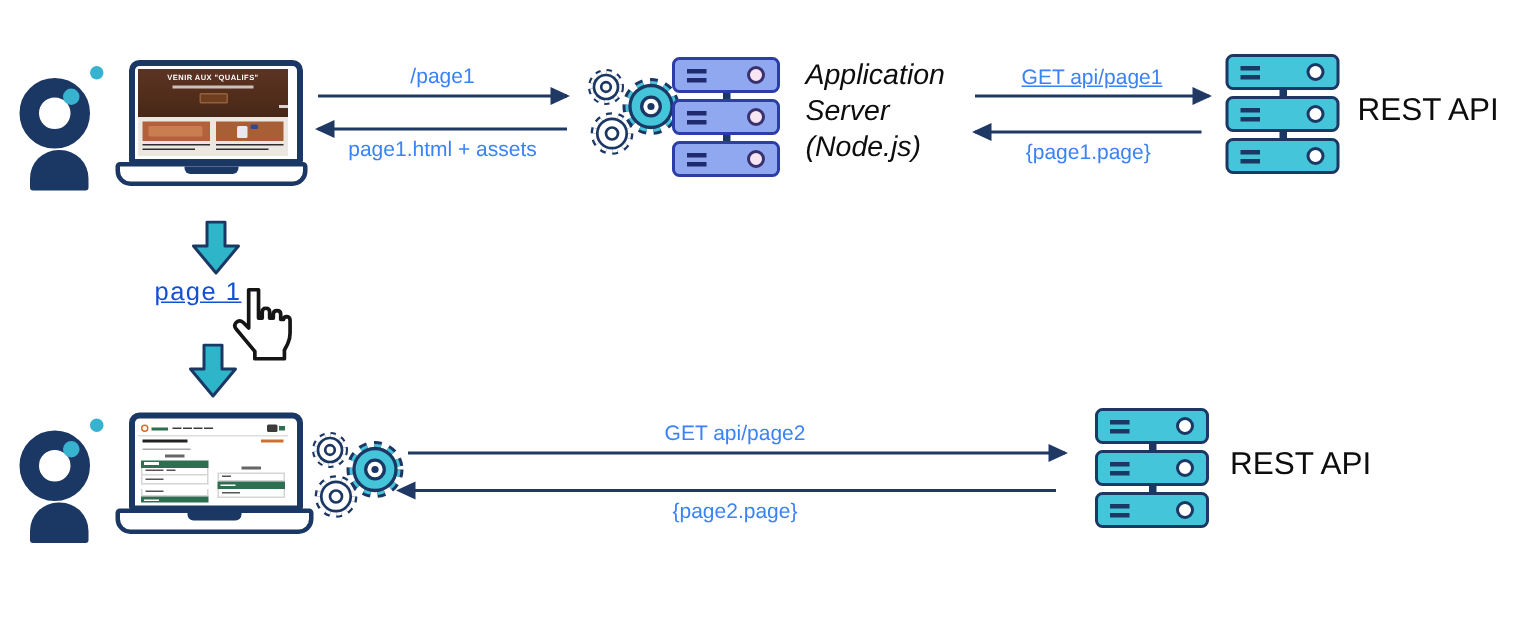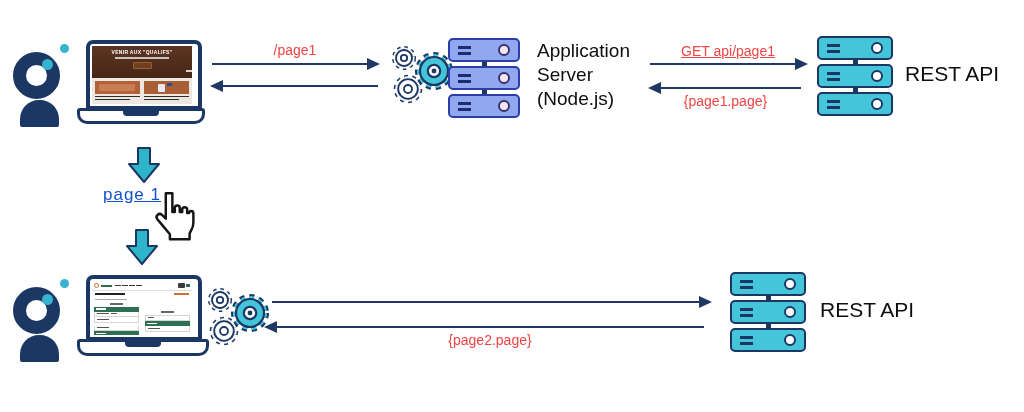--- a/index.html
+++ b/index.html
@@ -5,21 +5,21 @@
   html,body{margin:0;padding:0;background:#fff;}
   #stage{position:relative;width:1024px;height:412px;background:#fff;overflow:hidden;
          font-family:"Liberation Sans", sans-serif;}
 
   
   .harrow{position:absolute;height:2px;background:#1f3864;}
   .harrow.right::after{content:"";position:absolute;right:-2px;top:-5px;width:0;height:0;
      border-left:13px solid #1f3864;border-top:6px solid transparent;border-bottom:6px solid transparent;}
   .harrow.left::before{content:"";position:absolute;left:-2px;top:-5px;width:0;height:0;
      border-right:13px solid #1f3864;border-top:6px solid transparent;border-bottom:6px solid transparent;}
-  .alabel{position:absolute;font-size:14px;color:#ef4444;text-align:center;white-space:nowrap;}
+  .alabel{position:absolute;font-size:14px;color:#3b82f6;text-align:center;white-space:nowrap;}
 
   
   .server-name{position:absolute;font-size:19px;line-height:24px;color:#0d0d0d;white-space:pre-line;}
   .rest-label{position:absolute;font-size:21px;color:#0d0d0d;white-space:nowrap;}
 
   
   .person{position:absolute;width:66px;height:84px;}
   .person .ring{position:absolute;left:1px;top:8px;width:21px;height:21px;border:13px solid #1b3764;border-radius:50%;}
   .person .dot-in{position:absolute;left:30px;top:15px;width:11px;height:11px;background:#38b3cf;border-radius:50%;}
   .person .dot-out{position:absolute;left:48px;top:0;width:9px;height:9px;background:#38b3cf;border-radius:50%;}
@@ -129,20 +129,21 @@
       </div>
     </div>
   </div>
   <div class="laptop-base" style="left:77px;top:108px;width:122px;height:10px;">
     <div class="laptop-notch"></div>
   </div>
 
   <div class="alabel" style="left:212px;top:42px;width:166px;">/page1</div>
   <div class="harrow right" style="left:212px;top:63px;width:166px;"></div>
   <div class="harrow left" style="left:212px;top:85px;width:166px;"></div>
+  <div class="alabel" style="left:202px;top:91px;width:186px;">page1.html + assets</div>
 
   <svg class="gearsvg" style="left:390px;top:40px;" width="66" height="68" viewBox="0 0 66 68">
     <circle cx="14" cy="18" r="9.5" fill="none" stroke="#1b3764" stroke-width="5" stroke-dasharray="3 3.4"></circle>
     <circle cx="14" cy="18" r="9.5" fill="none" stroke="#fff" stroke-width="2.2" stroke-dasharray="3 3.4"></circle>
     <circle cx="14" cy="18" r="8" fill="#fff" stroke="#1b3764" stroke-width="1.8"></circle>
     <circle cx="14" cy="18" r="3.2" fill="#fff" stroke="#1b3764" stroke-width="1.8"></circle>
     <circle cx="18" cy="49" r="11.5" fill="none" stroke="#1b3764" stroke-width="5.5" stroke-dasharray="3.4 3.8"></circle>
     <circle cx="18" cy="49" r="11.5" fill="none" stroke="#fff" stroke-width="2.4" stroke-dasharray="3.4 3.8"></circle>
     <circle cx="18" cy="49" r="9.8" fill="#fff" stroke="#1b3764" stroke-width="1.8"></circle>
     <circle cx="18" cy="49" r="4" fill="#fff" stroke="#1b3764" stroke-width="1.8"></circle>
@@ -163,21 +164,21 @@
         <div class="eq"></div>
         <div class="sdot"></div>
       </div>
     <div class="server-link"></div>
     <div class="server-unit blue">
         <div class="eq"></div>
         <div class="sdot"></div>
       </div>
   </div>
 
-  <div class="server-name" style="left:537px;top:39px;">Application
+  <div class="server-name" style="left:537px;top:39px;font-style:italic;">Application
 Server
 (Node.js)</div>
 
   <div class="alabel" style="left:650px;top:43px;width:156px;text-decoration:underline;">GET api/page1</div>
   <div class="harrow right" style="left:650px;top:63px;width:156px;"></div>
   <div class="harrow left" style="left:650px;top:87px;width:151px;"></div>
   <div class="alabel" style="left:650px;top:93px;width:151px;">{page1.page}</div>
 
   <div class="server-stack" style="left:817px;top:36px;width:76px;">
     <div class="server-unit tealfill">
@@ -286,20 +287,21 @@
     <circle cx="18" cy="49" r="11.5" fill="none" stroke="#fff" stroke-width="2.4" stroke-dasharray="3.4 3.8"></circle>
     <circle cx="18" cy="49" r="9.8" fill="#fff" stroke="#1b3764" stroke-width="1.8"></circle>
     <circle cx="18" cy="49" r="4" fill="#fff" stroke="#1b3764" stroke-width="1.8"></circle>
     <circle cx="44" cy="31" r="15.5" fill="none" stroke="#1b3764" stroke-width="7" stroke-dasharray="4.6 4.4"></circle>
     <circle cx="44" cy="31" r="15.5" fill="none" stroke="#45c5da" stroke-width="3" stroke-dasharray="4.6 4.4"></circle>
     <circle cx="44" cy="31" r="14" fill="#45c5da" stroke="#1b3764" stroke-width="2.2"></circle>
     <circle cx="44" cy="31" r="6.2" fill="#fff" stroke="#1b3764" stroke-width="2.2"></circle>
     <circle cx="44" cy="31" r="2.4" fill="#1b3764"></circle>
   </svg>
 
+  <div class="alabel" style="left:330px;top:280px;width:320px;">GET api/page2</div>
   <div class="harrow right" style="left:272px;top:301px;width:438px;"></div>
   <div class="harrow left" style="left:266px;top:326px;width:438px;"></div>
   <div class="alabel" style="left:330px;top:332px;width:320px;">{page2.page}</div>
 
   <div class="server-stack" style="left:730px;top:272px;width:76px;">
     <div class="server-unit tealfill">
         <div class="eq"></div>
         <div class="sdot"></div>
       </div>
     <div class="server-link"></div>

